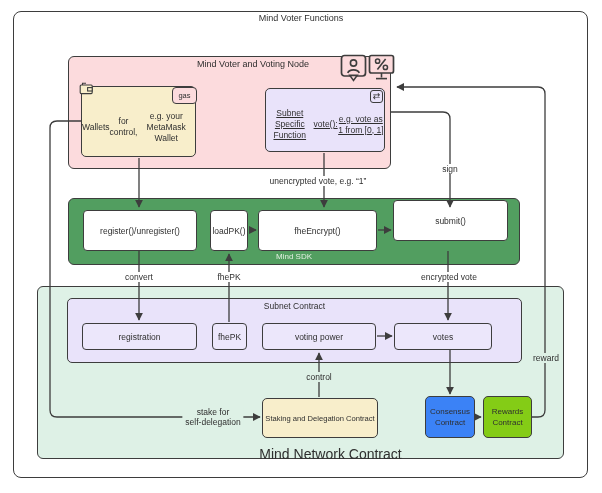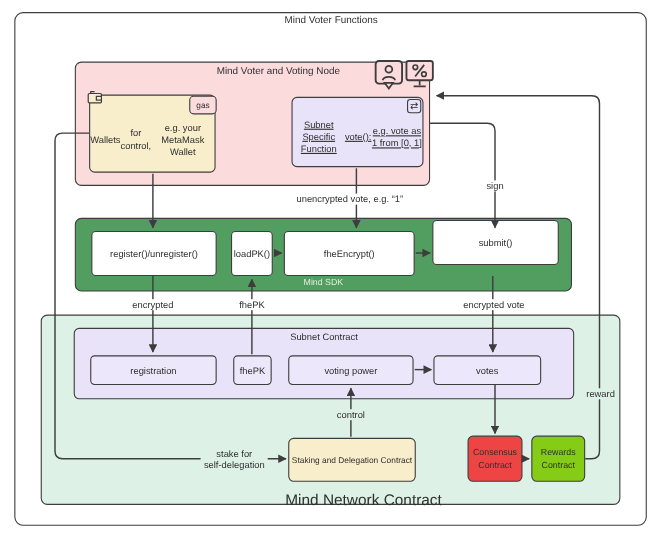--- a/index.html
+++ b/index.html
@@ -97,21 +97,21 @@
   <div class="box node" style="left:262px;top:323px;width:114px;height:27px;background:#ece7fb;">
       <span>voting power</span>
     </div>
   <div class="box node" style="left:394px;top:323px;width:98px;height:27px;background:#ece7fb;">
       <span>votes</span>
     </div>
 
   <div class="box node" style="left:262px;top:398px;width:116px;height:40px;background:#f8eecb;border-radius:5px;font-size:7.6px;">
     <span>Staking and Delegation Contract</span>
     </div>
-  <div class="box node" style="left:425px;top:396px;width:50px;height:42px;background:#ef4444;border-radius:5px;flex-direction:column;font-size:8px;line-height:11px;">
+  <div class="box node" style="left:425px;top:396px;width:50px;height:42px;background:#3b82f6;border-radius:5px;flex-direction:column;font-size:8px;line-height:11px;">
     <div>Consensus</div>
     <div>Contract</div>
   </div>
   <div class="box node" style="left:483px;top:396px;width:49px;height:42px;background:#84cc16;border-radius:5px;flex-direction:column;font-size:8px;line-height:11px;">
     <div>Rewards</div>
     <div>Contract</div>
   </div>
 
   <svg class="wires" width="602" height="493" viewBox="0 0 602 493">
     <defs>
@@ -132,21 +132,21 @@
       <path d="M377 336 H392" marker-end="url(#ah)"></path>
       <path d="M319 397 V353" marker-end="url(#ah)"></path>
       <path d="M450 350 V394" marker-end="url(#ah)"></path>
       <path d="M476 417 H481" marker-end="url(#ah)"></path>
       <path d="M81 121 H57 Q50 121 50 128 V410 Q50 417 57 417 H260" marker-end="url(#ah)"></path>
     </g>
   </svg>
 
   <div class="edge-lbl" style="left:318px;top:181px;">unencrypted vote, e.g. “1”</div>
   <div class="edge-lbl" style="left:450px;top:169px;">sign</div>
-  <div class="edge-lbl" style="left:139px;top:277px;">encrypted</div>
+  <div class="edge-lbl" style="left:139px;top:277px;">convert</div>
   <div class="edge-lbl" style="left:229px;top:277px;">fhePK</div>
   <div class="edge-lbl" style="left:449px;top:277px;">encrypted vote</div>
   <div class="edge-lbl on-green" style="left:319px;top:377px;">control</div>
   <div class="edge-lbl on-green" style="left:213px;top:417px;">
     <div>stake for</div>
     <div>self-delegation</div>
   </div>
   <div class="edge-lbl on-green" style="left:546px;top:358px;">reward</div>
 
 </div>

